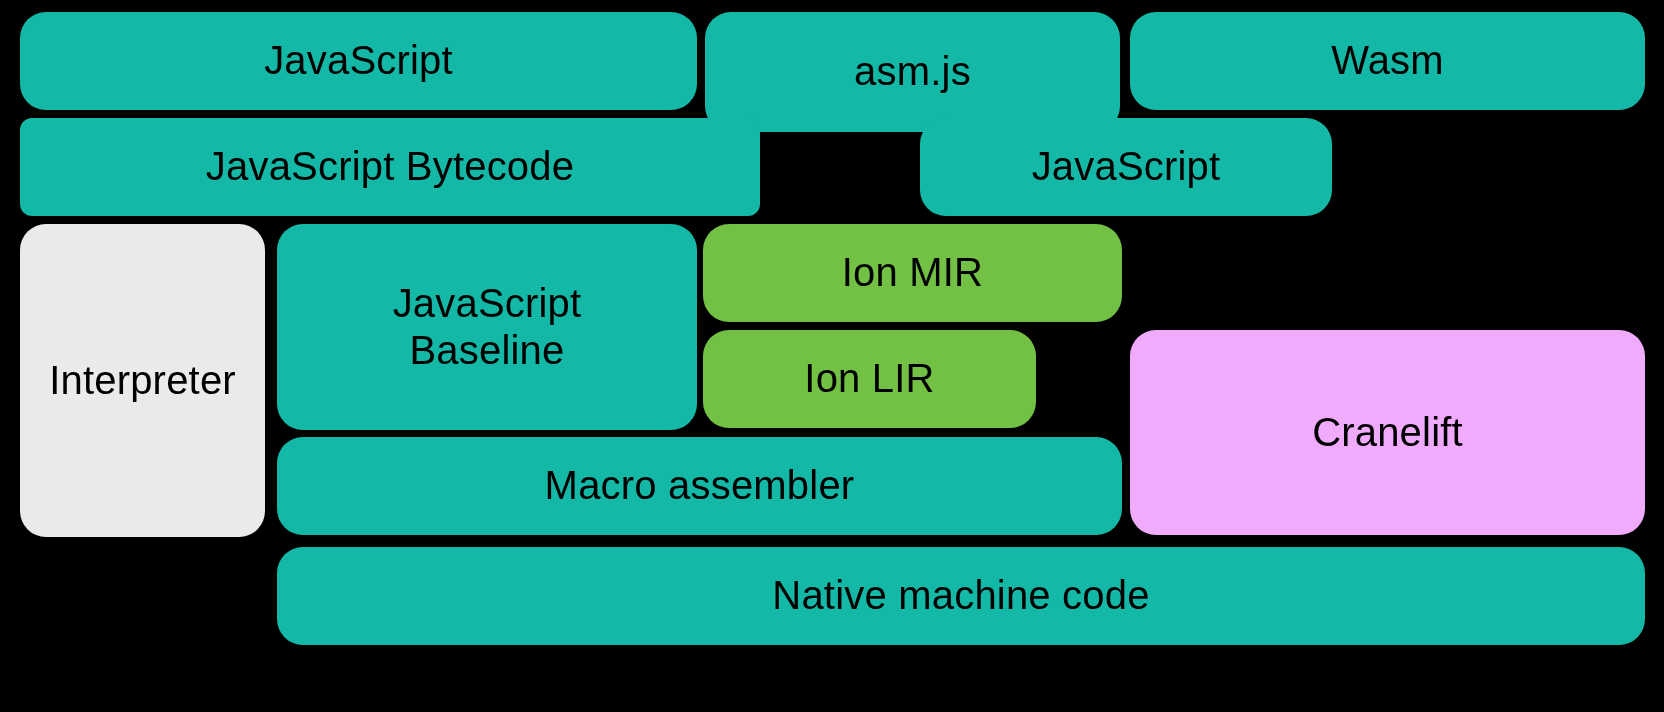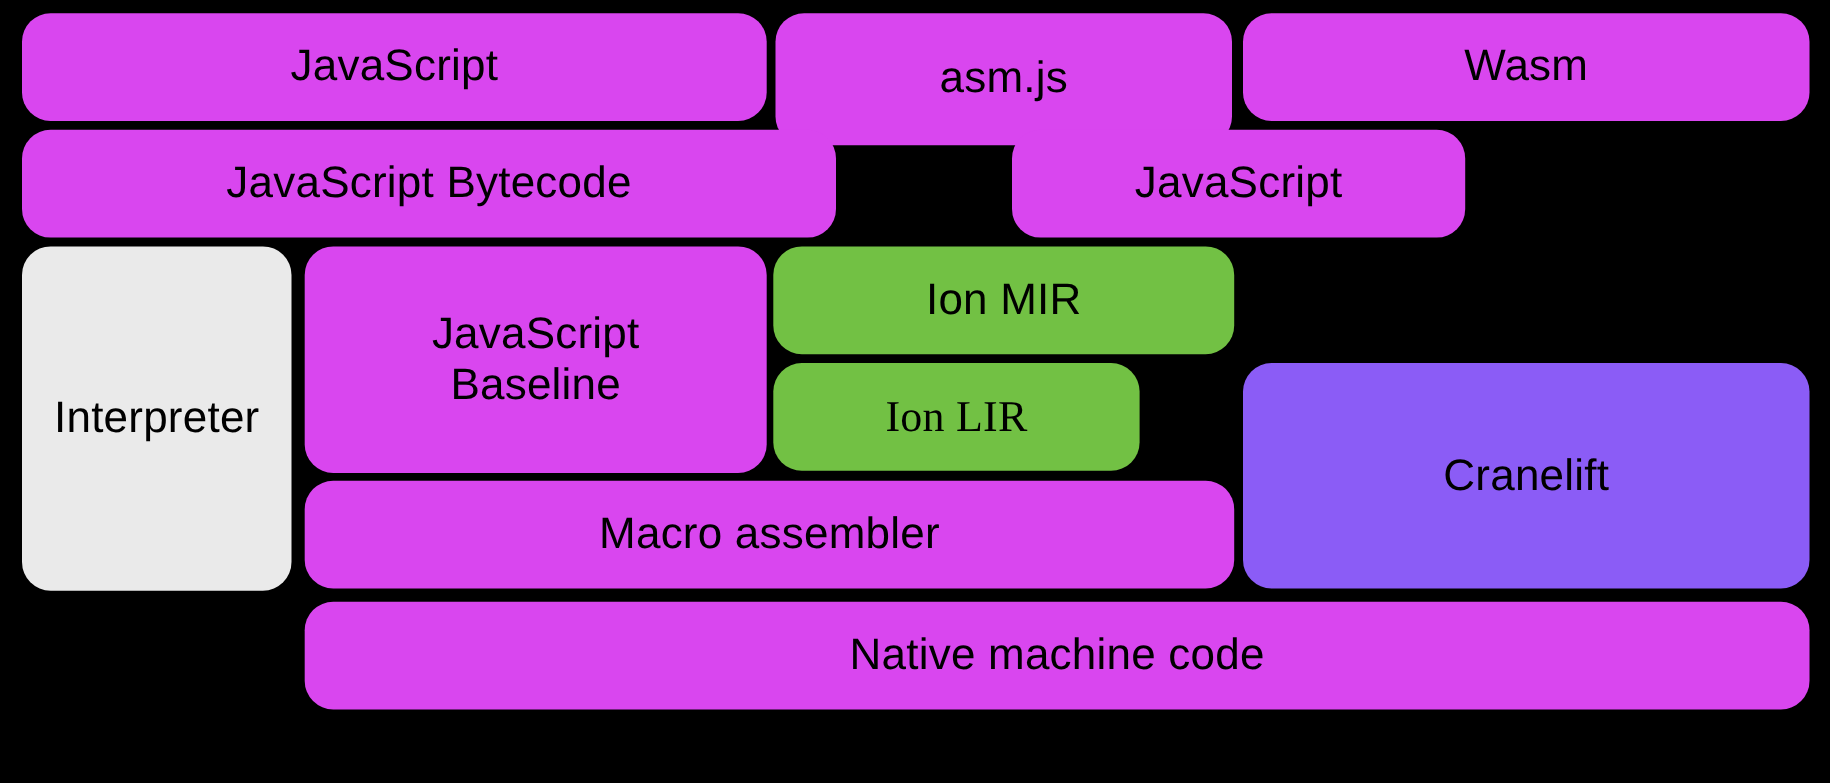--- a/index.html
+++ b/index.html
@@ -25,39 +25,39 @@
     justify-content: center;
     text-align: center;
     color: #000000;
     font-size: 40px;
     line-height: 1.18;
     font-weight: 400;
     letter-spacing: 0.2px;
     white-space: pre-line;
     user-select: none;
   }
-  .fill-white  { background: #d946ef; }
+  .fill-white  { background: #14b8a6; }
   .fill-gray   { background: #EAEAEA; }
   .fill-green  { background: #72C144; }
-  .fill-pink   { background: #8b5cf6; }
+  .fill-pink   { background: #f0abfc; }
 
   
   #box-javascript      { left: 20px;   top: 12px;  width: 677px; height: 98px; }
   #box-asmjs           { left: 705px;  top: 12px;  width: 415px; height: 120px; }
   #box-wasm            { left: 1130px; top: 12px;  width: 515px; height: 98px; }
 
   
-  #box-js-bytecode     { left: 20px;   top: 118px; width: 740px; height: 98px; }
+  #box-js-bytecode     { left: 20px;   top: 118px; width: 740px; height: 98px; border-radius: 12px; }
   #box-baldrmonkey     { left: 920px;  top: 118px; width: 412px; height: 98px; }
 
   
   #box-interpreter     { left: 20px;   top: 224px; width: 245px; height: 313px; }
   #box-js-baseline     { left: 277px;  top: 224px; width: 420px; height: 206px; }
   #box-ion-mir         { left: 703px;  top: 224px; width: 419px; height: 98px; }
-  #box-ion-lir         { left: 703px;  top: 330px; width: 333px; height: 98px; font-family: Liberation Serif, serif; }
+  #box-ion-lir         { left: 703px;  top: 330px; width: 333px; height: 98px; }
   #box-macro-assembler { left: 277px;  top: 437px; width: 845px; height: 98px; }
   #box-cranelift       { left: 1130px; top: 330px; width: 515px; height: 205px; }
 
   
   #box-native-code     { left: 277px;  top: 547px; width: 1368px; height: 98px; }
 </style>
 </head>
 <body>
 
 <div id="diagram">

